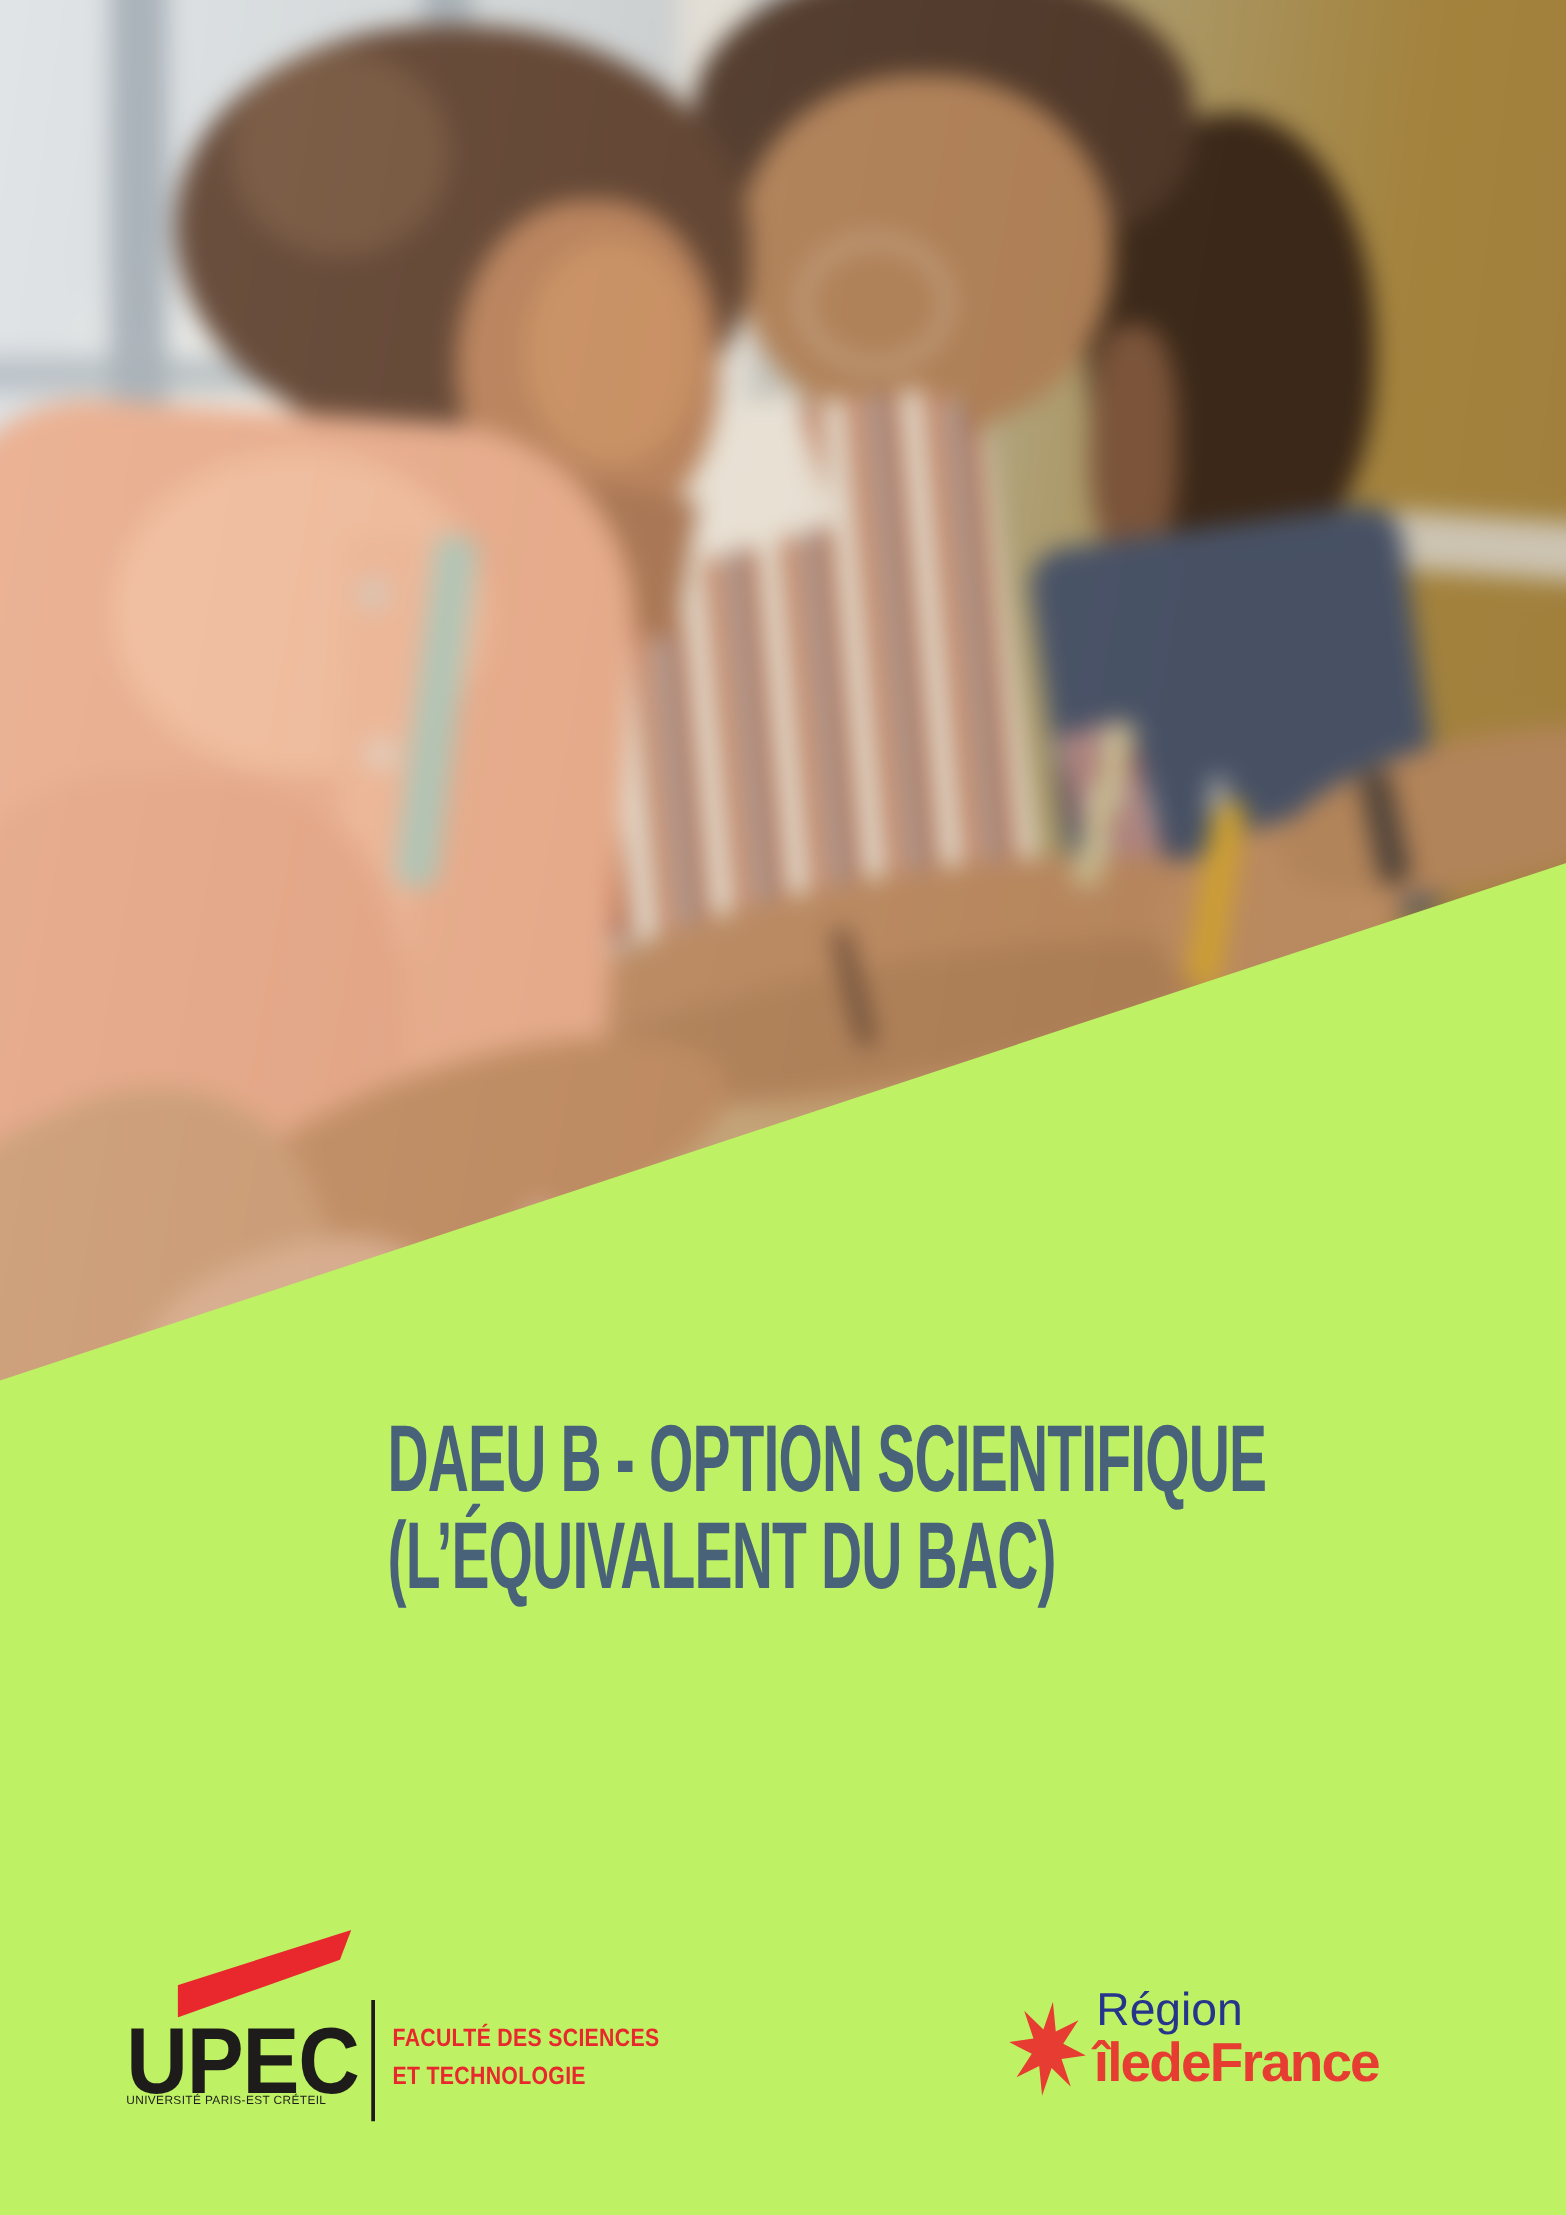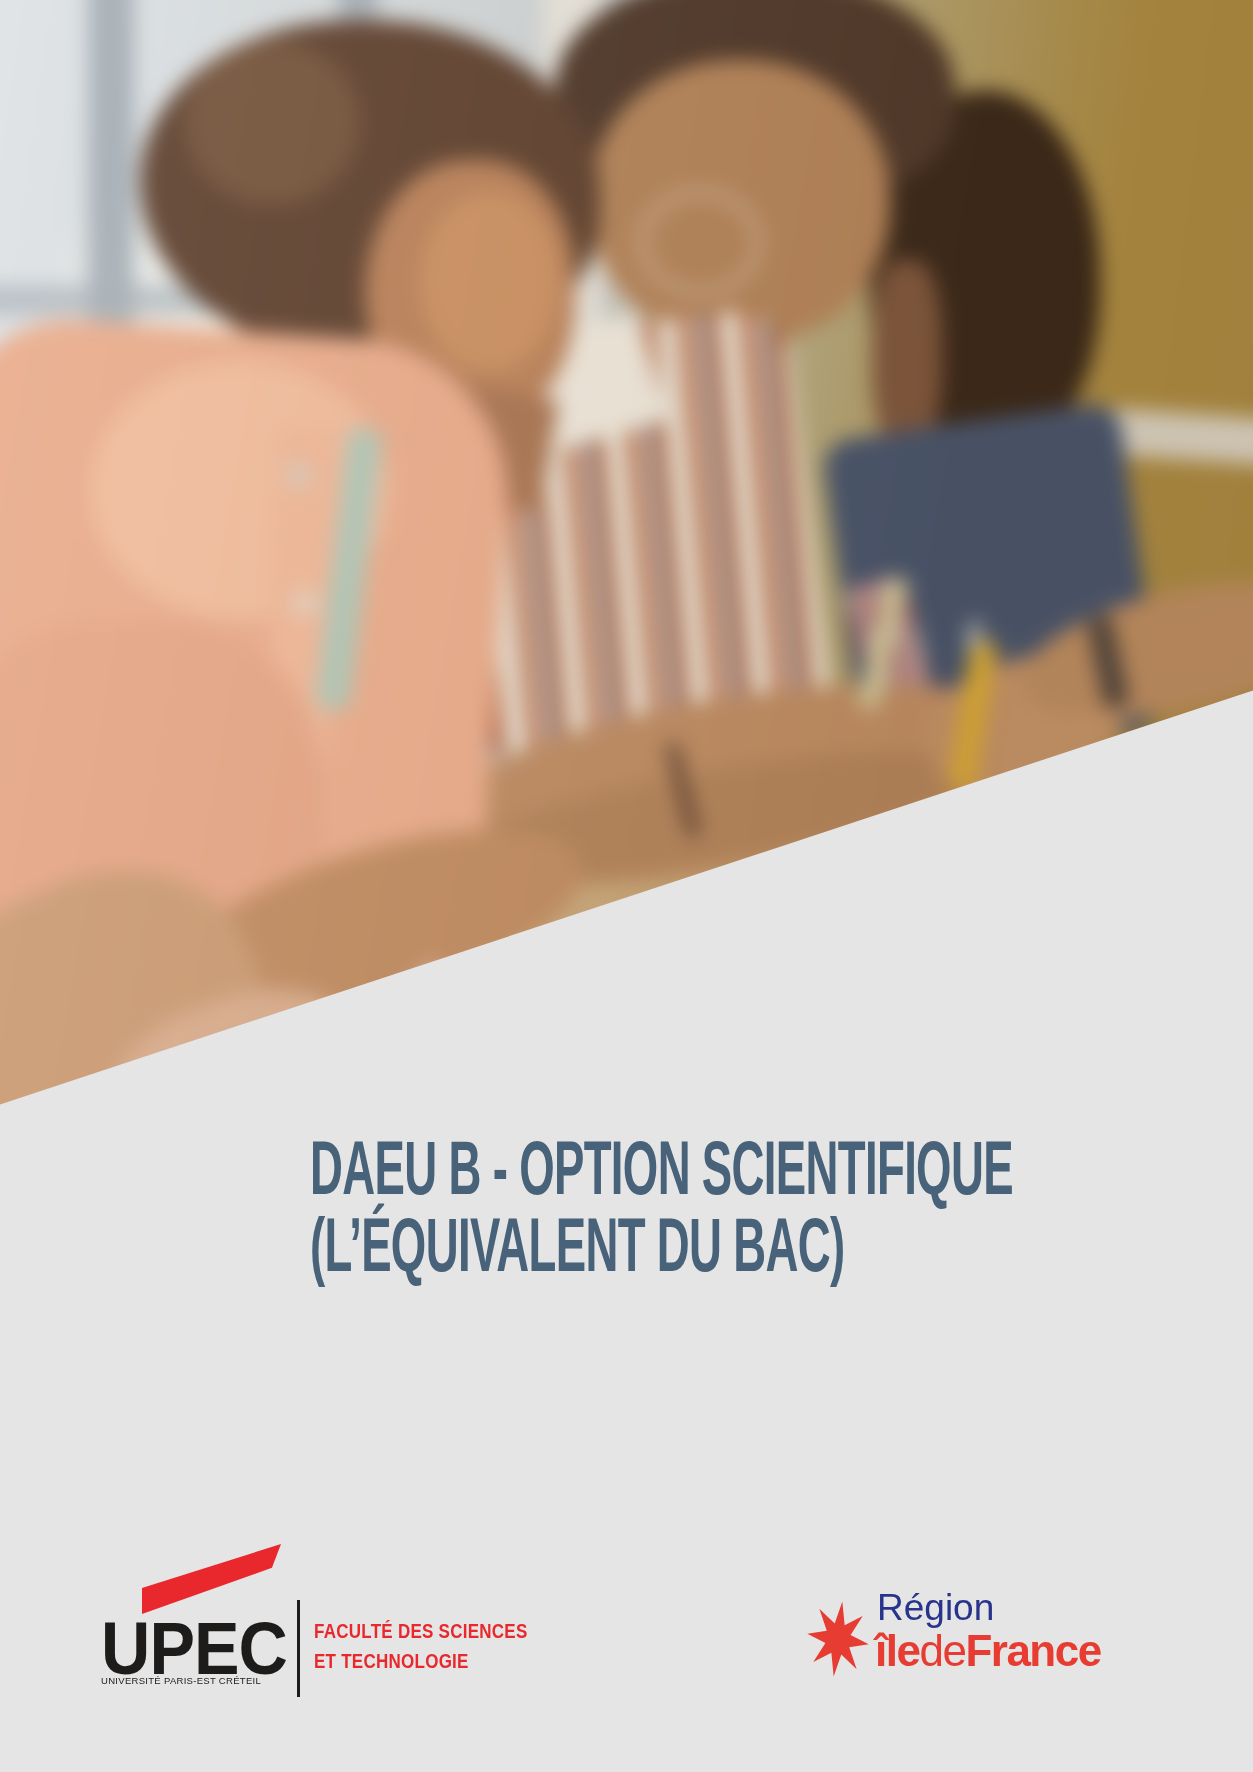--- a/index.html
+++ b/index.html
@@ -1,18 +1,18 @@
 <!DOCTYPE html>
 <html style="--title_color: #48627a; --upec_red: #e8282d; --logo_black: #1e1c1a; --idf_blue: #28348c; --idf_red: #e73c31;"><head>
 <meta charset="utf-8">
 <style>
   html,body{margin:0;padding:0;background:#888;}
   .page{
     position:relative;width:1253px;height:1772px;margin:0 auto;
-    background:#e5e5e5;overflow:hidden;
+    background:#bef264;overflow:hidden;
     font-family:"Liberation Sans","DejaVu Sans",sans-serif;
   }
   
   .hero{
     position:absolute;left:0;top:0;width:1253px;height:1110px;
     clip-path:polygon(0 0,100% 0,100% 62.2%,0 99.5%);
   }
   .art{position:absolute;inset:0;filter:blur(10px);}
   .art div{position:absolute;}
   .ph-base{inset:-60px;background:linear-gradient(97deg,#dfe4e9 0%,#d3dade 30%,#cdd2d6 44%,#b1a275 62%,#a8873f 80%,#a3823e 100%);}
@@ -87,21 +87,21 @@
   .upec-divider{position:absolute;left:212px;top:60px;width:2.5px;height:97px;background:var(--logo_black,#1e1c1a);}
   .upec-fac{position:absolute;left:229px;top:76px;font-size:20px;line-height:30px;font-weight:700;
     color:var(--upec_red,#e8282d);transform:scaleX(0.85);transform-origin:0 0;white-space:nowrap;letter-spacing:0.3px;}
   .idf{position:absolute;left:807px;top:1595px;width:345px;height:100px;}
   .idf-star{position:absolute;left:0;top:6px;width:62px;height:76px;}
   .idf-region{position:absolute;left:70px;top:-6px;font-size:37px;line-height:37px;font-weight:500;
     color:var(--idf_blue,#28348c);white-space:nowrap;}
   .idf-word{position:absolute;left:68px;top:34px;font-size:44px;line-height:44px;
     color:var(--idf_red,#e73c31);letter-spacing:-1.5px;white-space:nowrap;}
   .idf-word .b{font-weight:700;}
-  .idf-word .m{font-weight:400;}
+  .idf-word .m{font-weight:700;}
 </style>
 </head>
 <body>
 
 <div class="page">
 
   <div class="hero" aria-label="Trois étudiants prenant des notes dans une salle de cours">
     <div class="art">
       <div class="ph-base"></div>
       <div class="ph-glow"></div>

